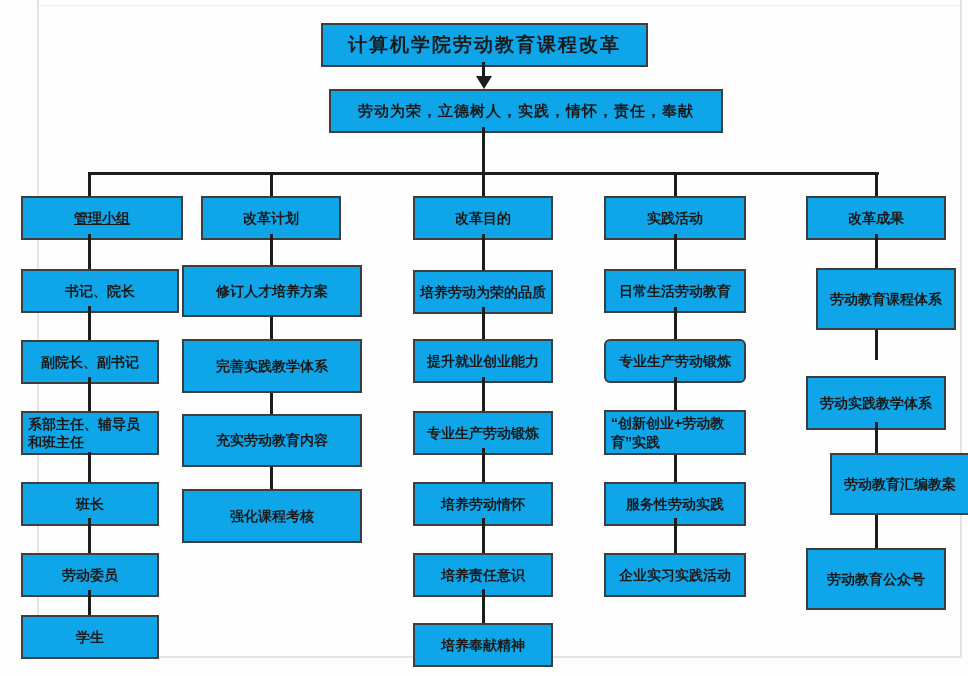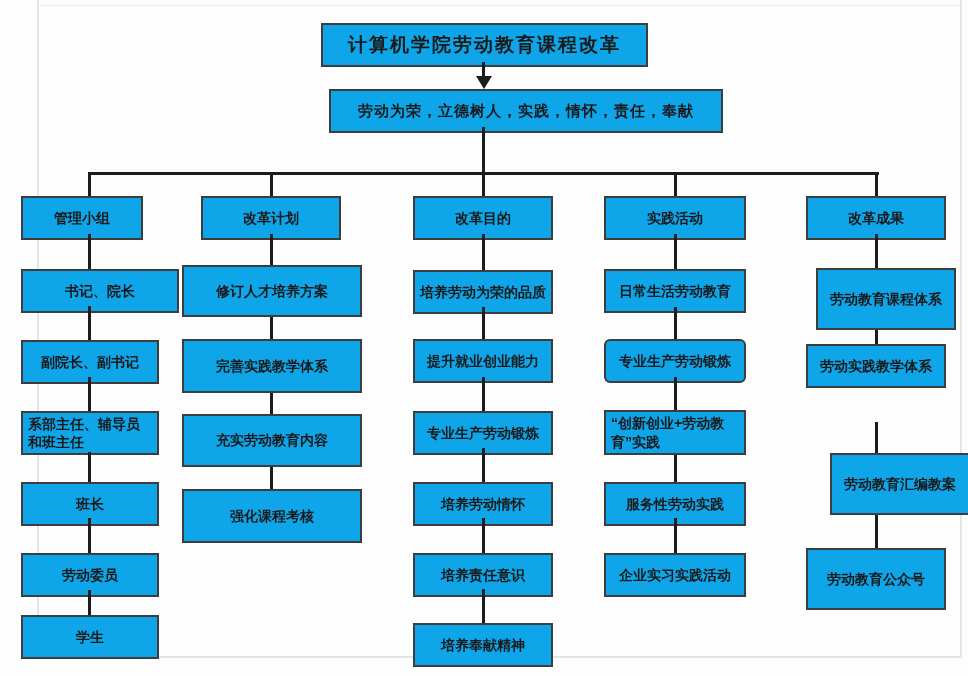--- a/index.html
+++ b/index.html
@@ -37,21 +37,21 @@
 
   <div class="vline" style="left:482px;top:127px;width:3px;height:47px;"></div>
 
   <div class="hline" style="left:88px;top:172px;width:791px;height:3px;"></div>
 
   <div class="frame-line" style="left:37px;top:0;width:2px;height:658px;"></div>
   <div class="frame-line" style="left:960px;top:0;width:2px;height:658px;"></div>
   <div class="frame-line" style="left:37px;top:656px;width:925px;height:2px;"></div>
   <div class="frame-line" style="left:37px;top:5px;width:925px;height:1px;opacity:.6;"></div>
 <div class="vline" style="left: 88px; top: 172px; width: 3px; height: 24px;"></div>
-    <div class="box header" style="left: 21px; top: 196px; width: 122px; height: 38px;">管理小组</div>
+    <div class="box header" style="left: 21px; top: 196px; width: 162px; height: 38px; text-decoration: underline;">管理小组</div>
     <div class="vline" style="left: 88px; top: 234px; width: 3px; height: 35px;"></div>
     <div class="box item" style="left: 21px; top: 269px; width: 158px; height: 37px;">书记、院长</div>
     <div class="vline" style="left: 88px; top: 306px; width: 3px; height: 34px;"></div>
     <div class="box item" style="left: 21px; top: 340px; width: 138px; height: 37px;">副院长、副书记</div>
     <div class="vline" style="left: 88px; top: 377px; width: 3px; height: 34px;"></div>
     <div class="box item" style="left: 21px; top: 411px; width: 138px; height: 41px;">系部主任、辅导员和班主任</div>
     <div class="vline" style="left: 88px; top: 452px; width: 3px; height: 30px;"></div>
     <div class="box item" style="left: 21px; top: 482px; width: 138px; height: 36px;">班长</div>
     <div class="vline" style="left: 88px; top: 518px; width: 3px; height: 35px;"></div>
     <div class="box item" style="left: 21px; top: 553px; width: 138px; height: 37px;">劳动委员</div>
@@ -91,18 +91,18 @@
     <div class="box item" style="left: 604px; top: 410px; width: 142px; height: 45px;">“创新创业+劳动教育”实践</div>
     <div class="vline" style="left: 674px; top: 455px; width: 3px; height: 27px;"></div>
     <div class="box item" style="left: 604px; top: 482px; width: 142px; height: 36px;">服务性劳动实践</div>
     <div class="vline" style="left: 674px; top: 518px; width: 3px; height: 35px;"></div>
     <div class="box item" style="left: 604px; top: 553px; width: 142px; height: 37px;">企业实习实践活动</div>
     <div class="vline" style="left: 875px; top: 172px; width: 3px; height: 24px;"></div>
     <div class="box header" style="left: 806px; top: 196px; width: 140px; height: 38px;">改革成果</div>
     <div class="vline" style="left: 875px; top: 234px; width: 3px; height: 34px;"></div>
     <div class="box item" style="left: 806px; top: 268px; width: 140px; height: 62px; margin-left: 10px;">劳动教育课程体系</div>
     <div class="vline" style="left: 875px; top: 330px; width: 3px; height: 30px;"></div>
-    <div class="box item" style="left: 806px; top: 344px; width: 140px; height: 44px;">劳动实践教学体系</div>
+    <div class="box item" style="left: 806px; top: 376px; width: 140px; height: 54px;">劳动实践教学体系</div>
     <div class="vline" style="left: 875px; top: 422px; width: 3px; height: 31px;"></div>
     <div class="box item" style="left: 830px; top: 453px; width: 140px; height: 62px;">劳动教育汇编教案</div>
     <div class="vline" style="left: 875px; top: 515px; width: 3px; height: 33px;"></div>
     <div class="box item" style="left: 806px; top: 548px; width: 140px; height: 62px;">劳动教育公众号</div>
   </div>
 
 </body></html>

